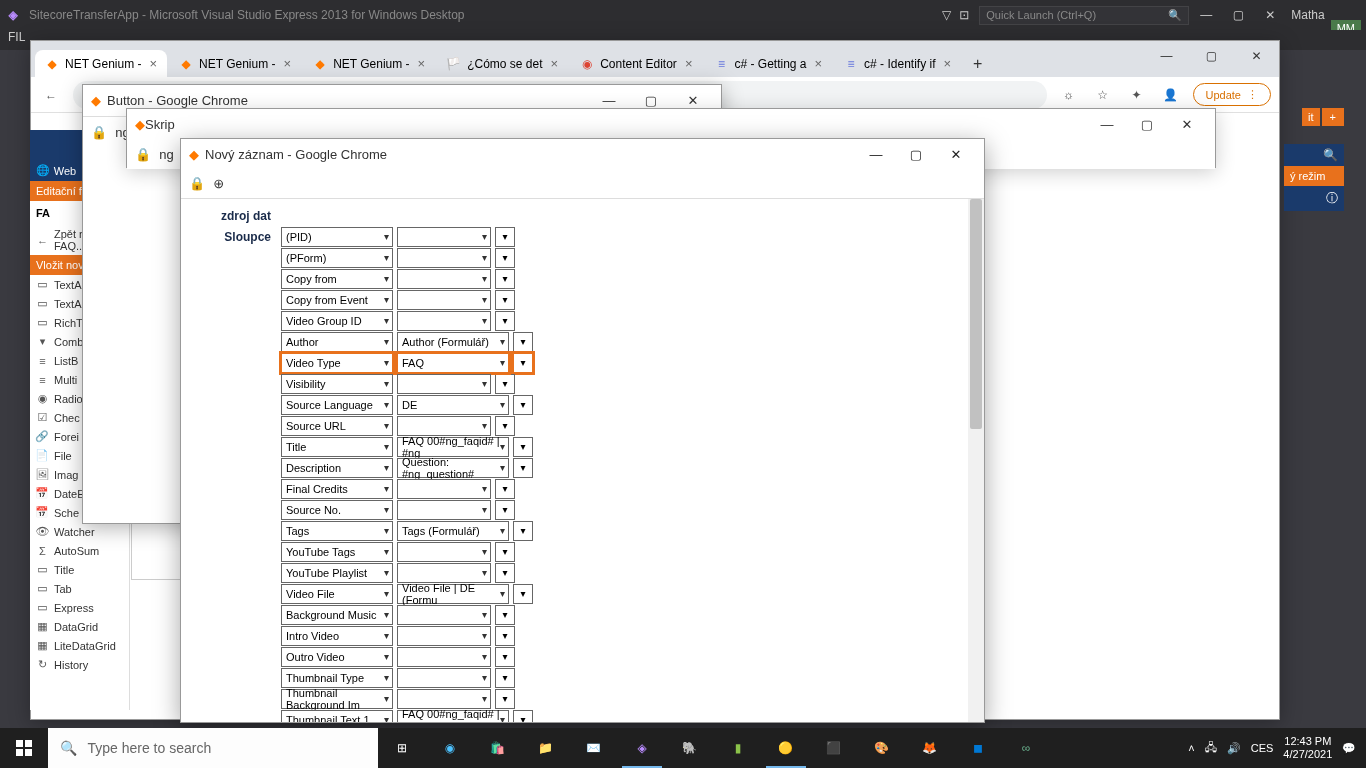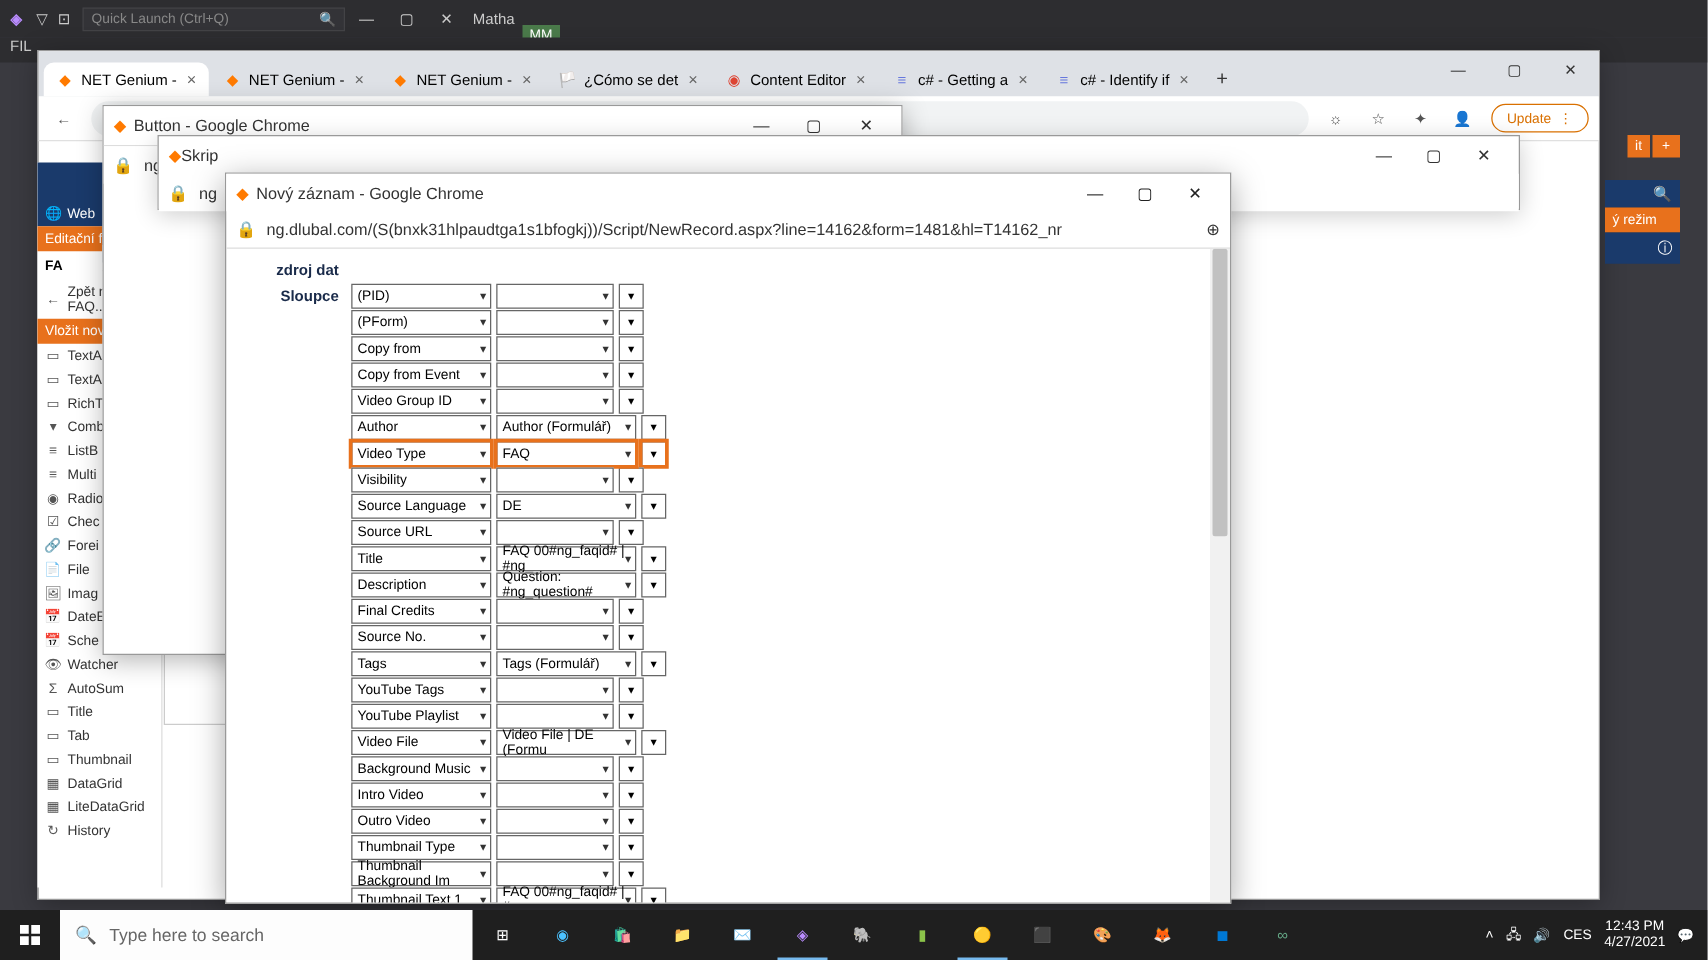--- a/index.html
+++ b/index.html
@@ -101,20 +101,21 @@
 
 .rightfrag { position: absolute; top: 108px; right: 22px; width: 60px; height: 100px; }
 .rightfrag .orange { background: #e8711c; color: #fff; font-size: 11px; padding: 4px 6px; }
 .rightfrag .blue { background: #1a3a6b; color: #fff; padding: 4px 6px; }
 </style>
 </head>
 <body>
 
 <div class="vs-titlebar">
   <div class="vs-logo">◈</div>
+  <div class="vs-title">SitecoreTransferApp - Microsoft Visual Studio Express 2013 for Windows Desktop</div>
   <div class="vs-winctrl">
     <span style="color:#ccc;margin-right:6px;">▽</span>
     <span style="color:#ccc;margin-right:8px;">⊡</span>
     <div class="vs-quick">
       <span>Quick Launch (Ctrl+Q)</span>
       <span class="vs-search-icon">🔍</span>
     </div>
     <div class="vs-btn">—</div>
     <div class="vs-btn">▢</div>
     <div class="vs-btn">✕</div>
@@ -259,21 +260,21 @@
       <div class="sidebar-item">
         <span class="sb-icon">▭</span>
         <span>Title</span>
       </div>
       <div class="sidebar-item">
         <span class="sb-icon">▭</span>
         <span>Tab</span>
       </div>
       <div class="sidebar-item">
         <span class="sb-icon">▭</span>
-        <span>Thumbnail</span>
+        <span>Express</span>
       </div>
       <div class="sidebar-item">
         <span class="sb-icon">▦</span>
         <span>DataGrid</span>
       </div>
       <div class="sidebar-item">
         <span class="sb-icon">▦</span>
         <span>LiteDataGrid</span>
       </div>
       <div class="sidebar-item">
@@ -361,21 +362,20 @@
     <span class="favicon fav-orange">◆</span>
     <span>Nový záznam - Google Chrome</span>
     <div class="winctrl">
       <div class="wbtn">—</div>
       <div class="wbtn">▢</div>
       <div class="wbtn">✕</div>
     </div>
   </div>
   <div class="chrome4-addr">
     <span>🔒</span>
-    <span class="url">ng.dlubal.com/(S(bnxk31hlpaudtga1s1bfogkj))/Script/NewRecord.aspx?line=14162&amp;form=1481&amp;hl=T14162_nr</span>
     <span>⊕</span>
   </div>
   <div class="chrome4-body">
     <div class="form-area">
       <div class="form-row">
         <div class="lab-col form-label-right">zdroj dat</div>
       </div>
       <div id="form-rows">
           <div class="form-row">
             <div class="lab-col form-label-right">Sloupce</div>

